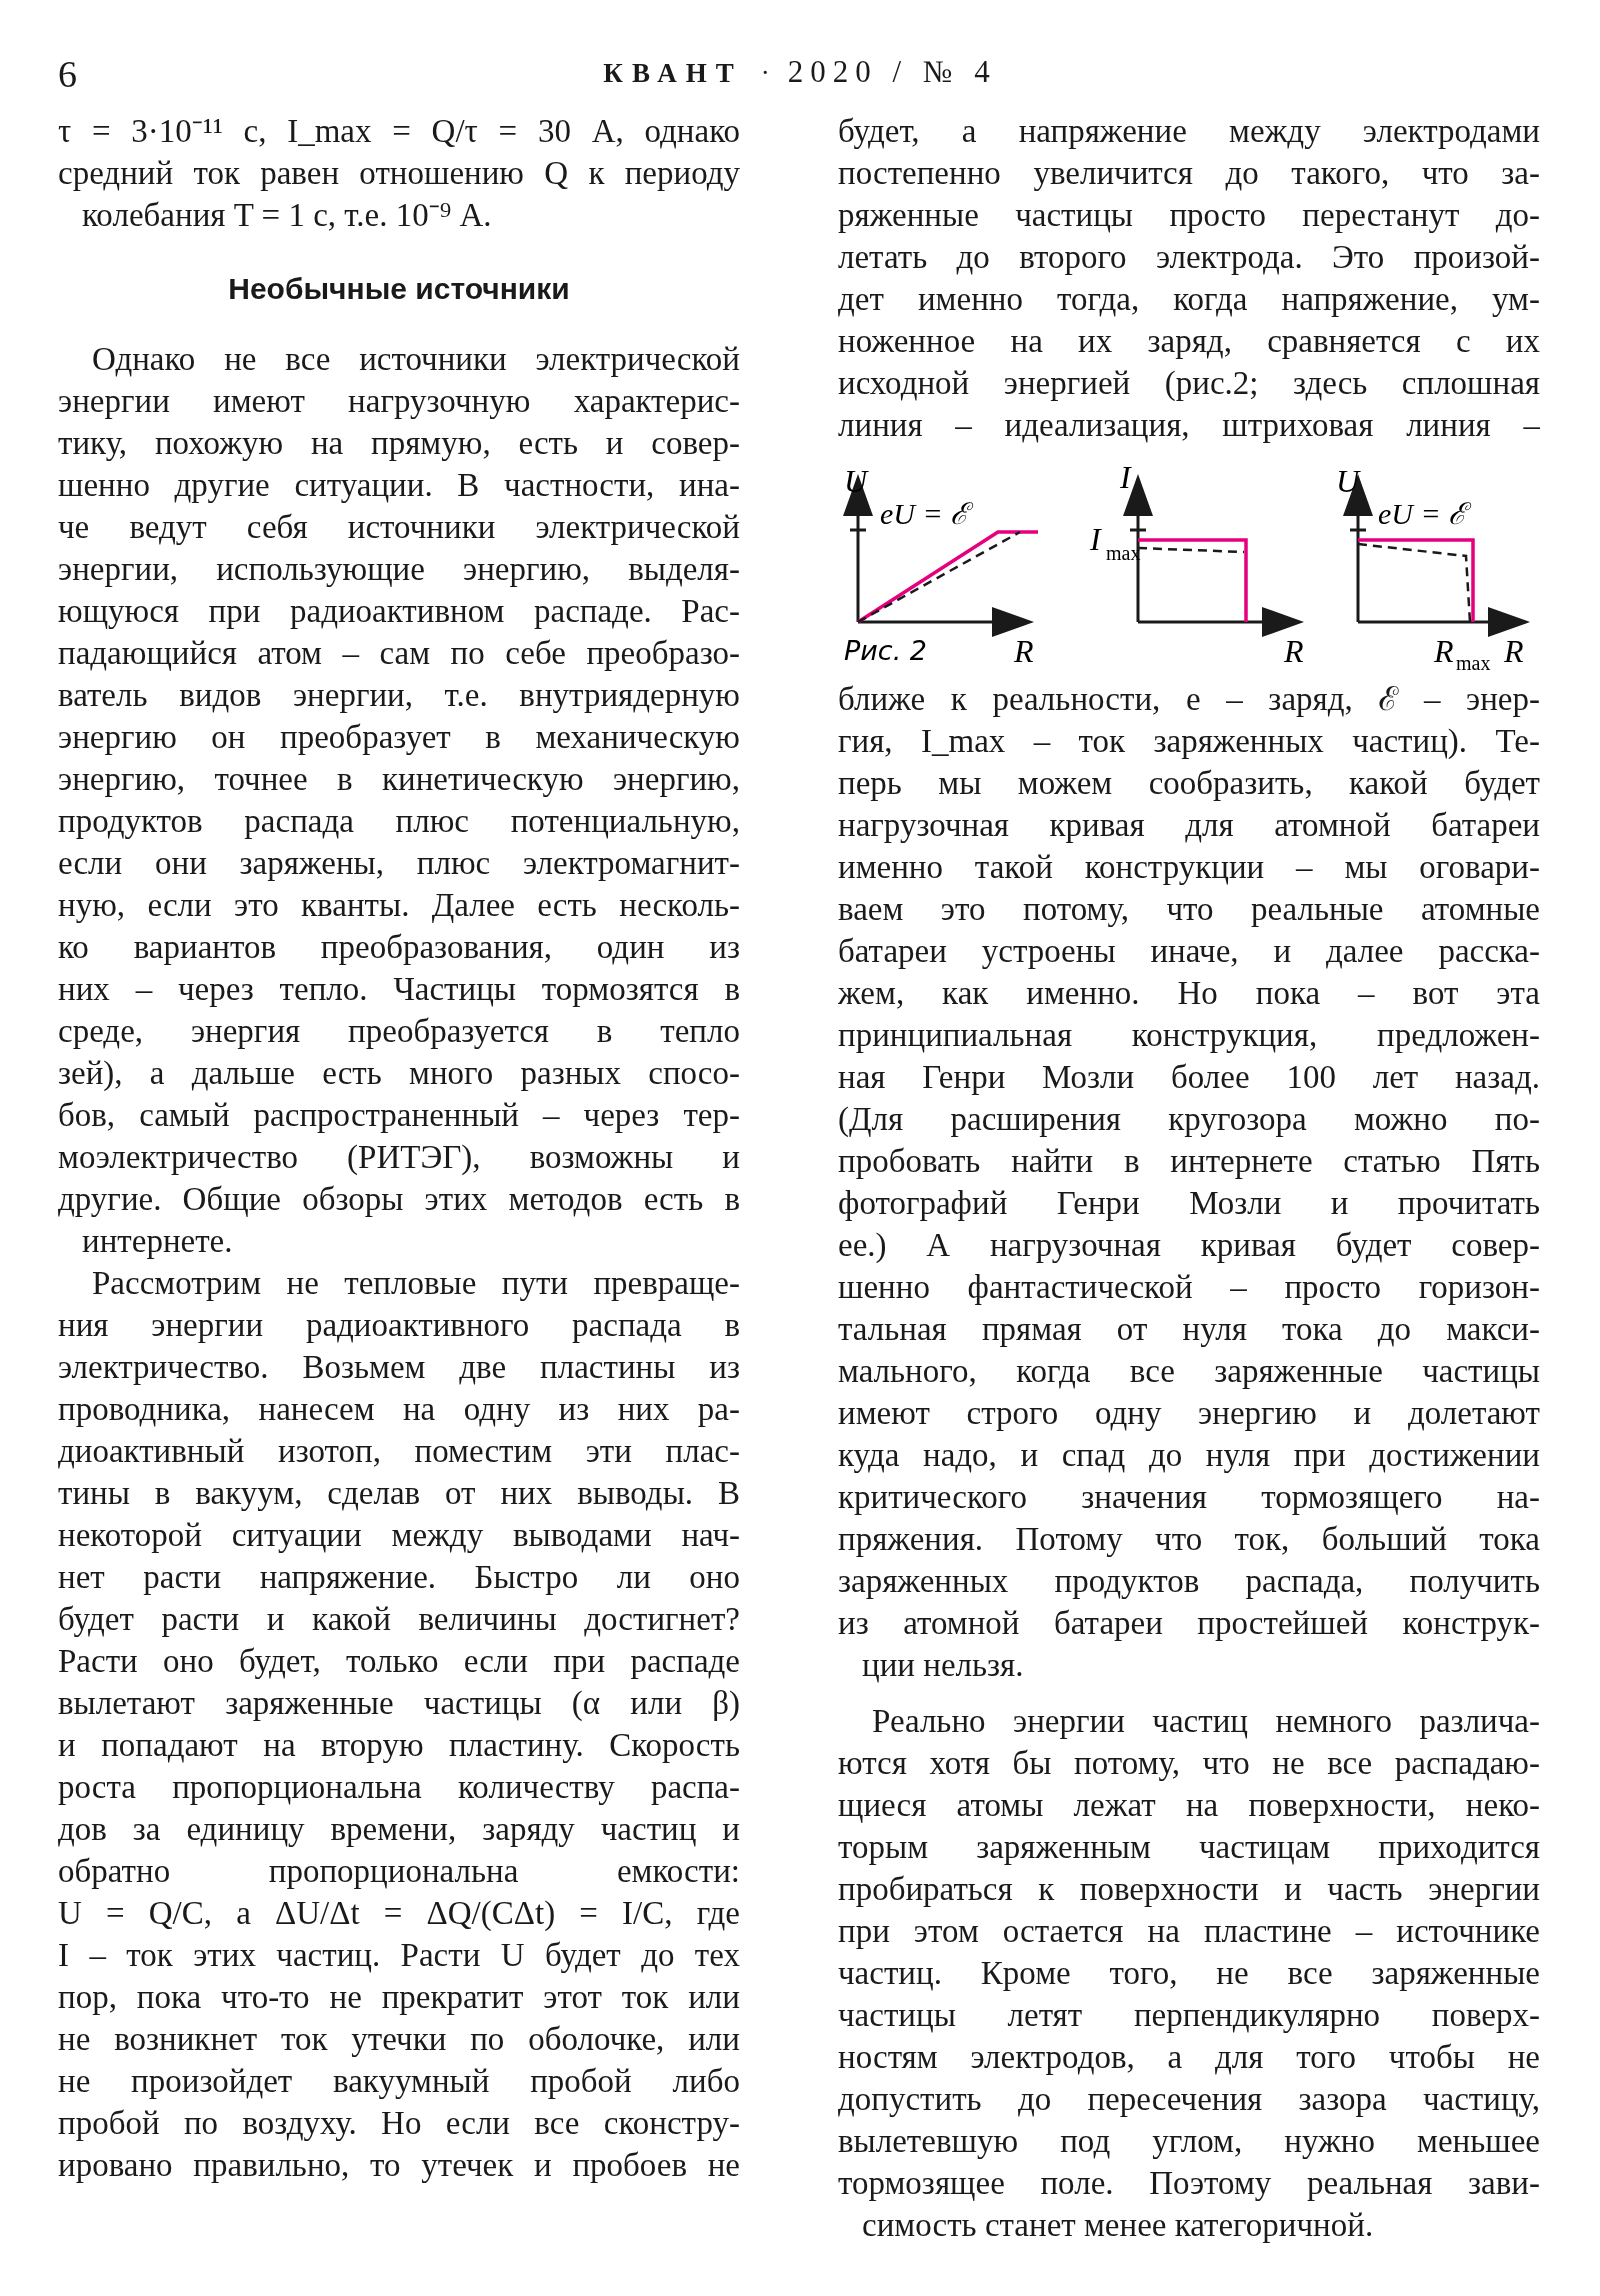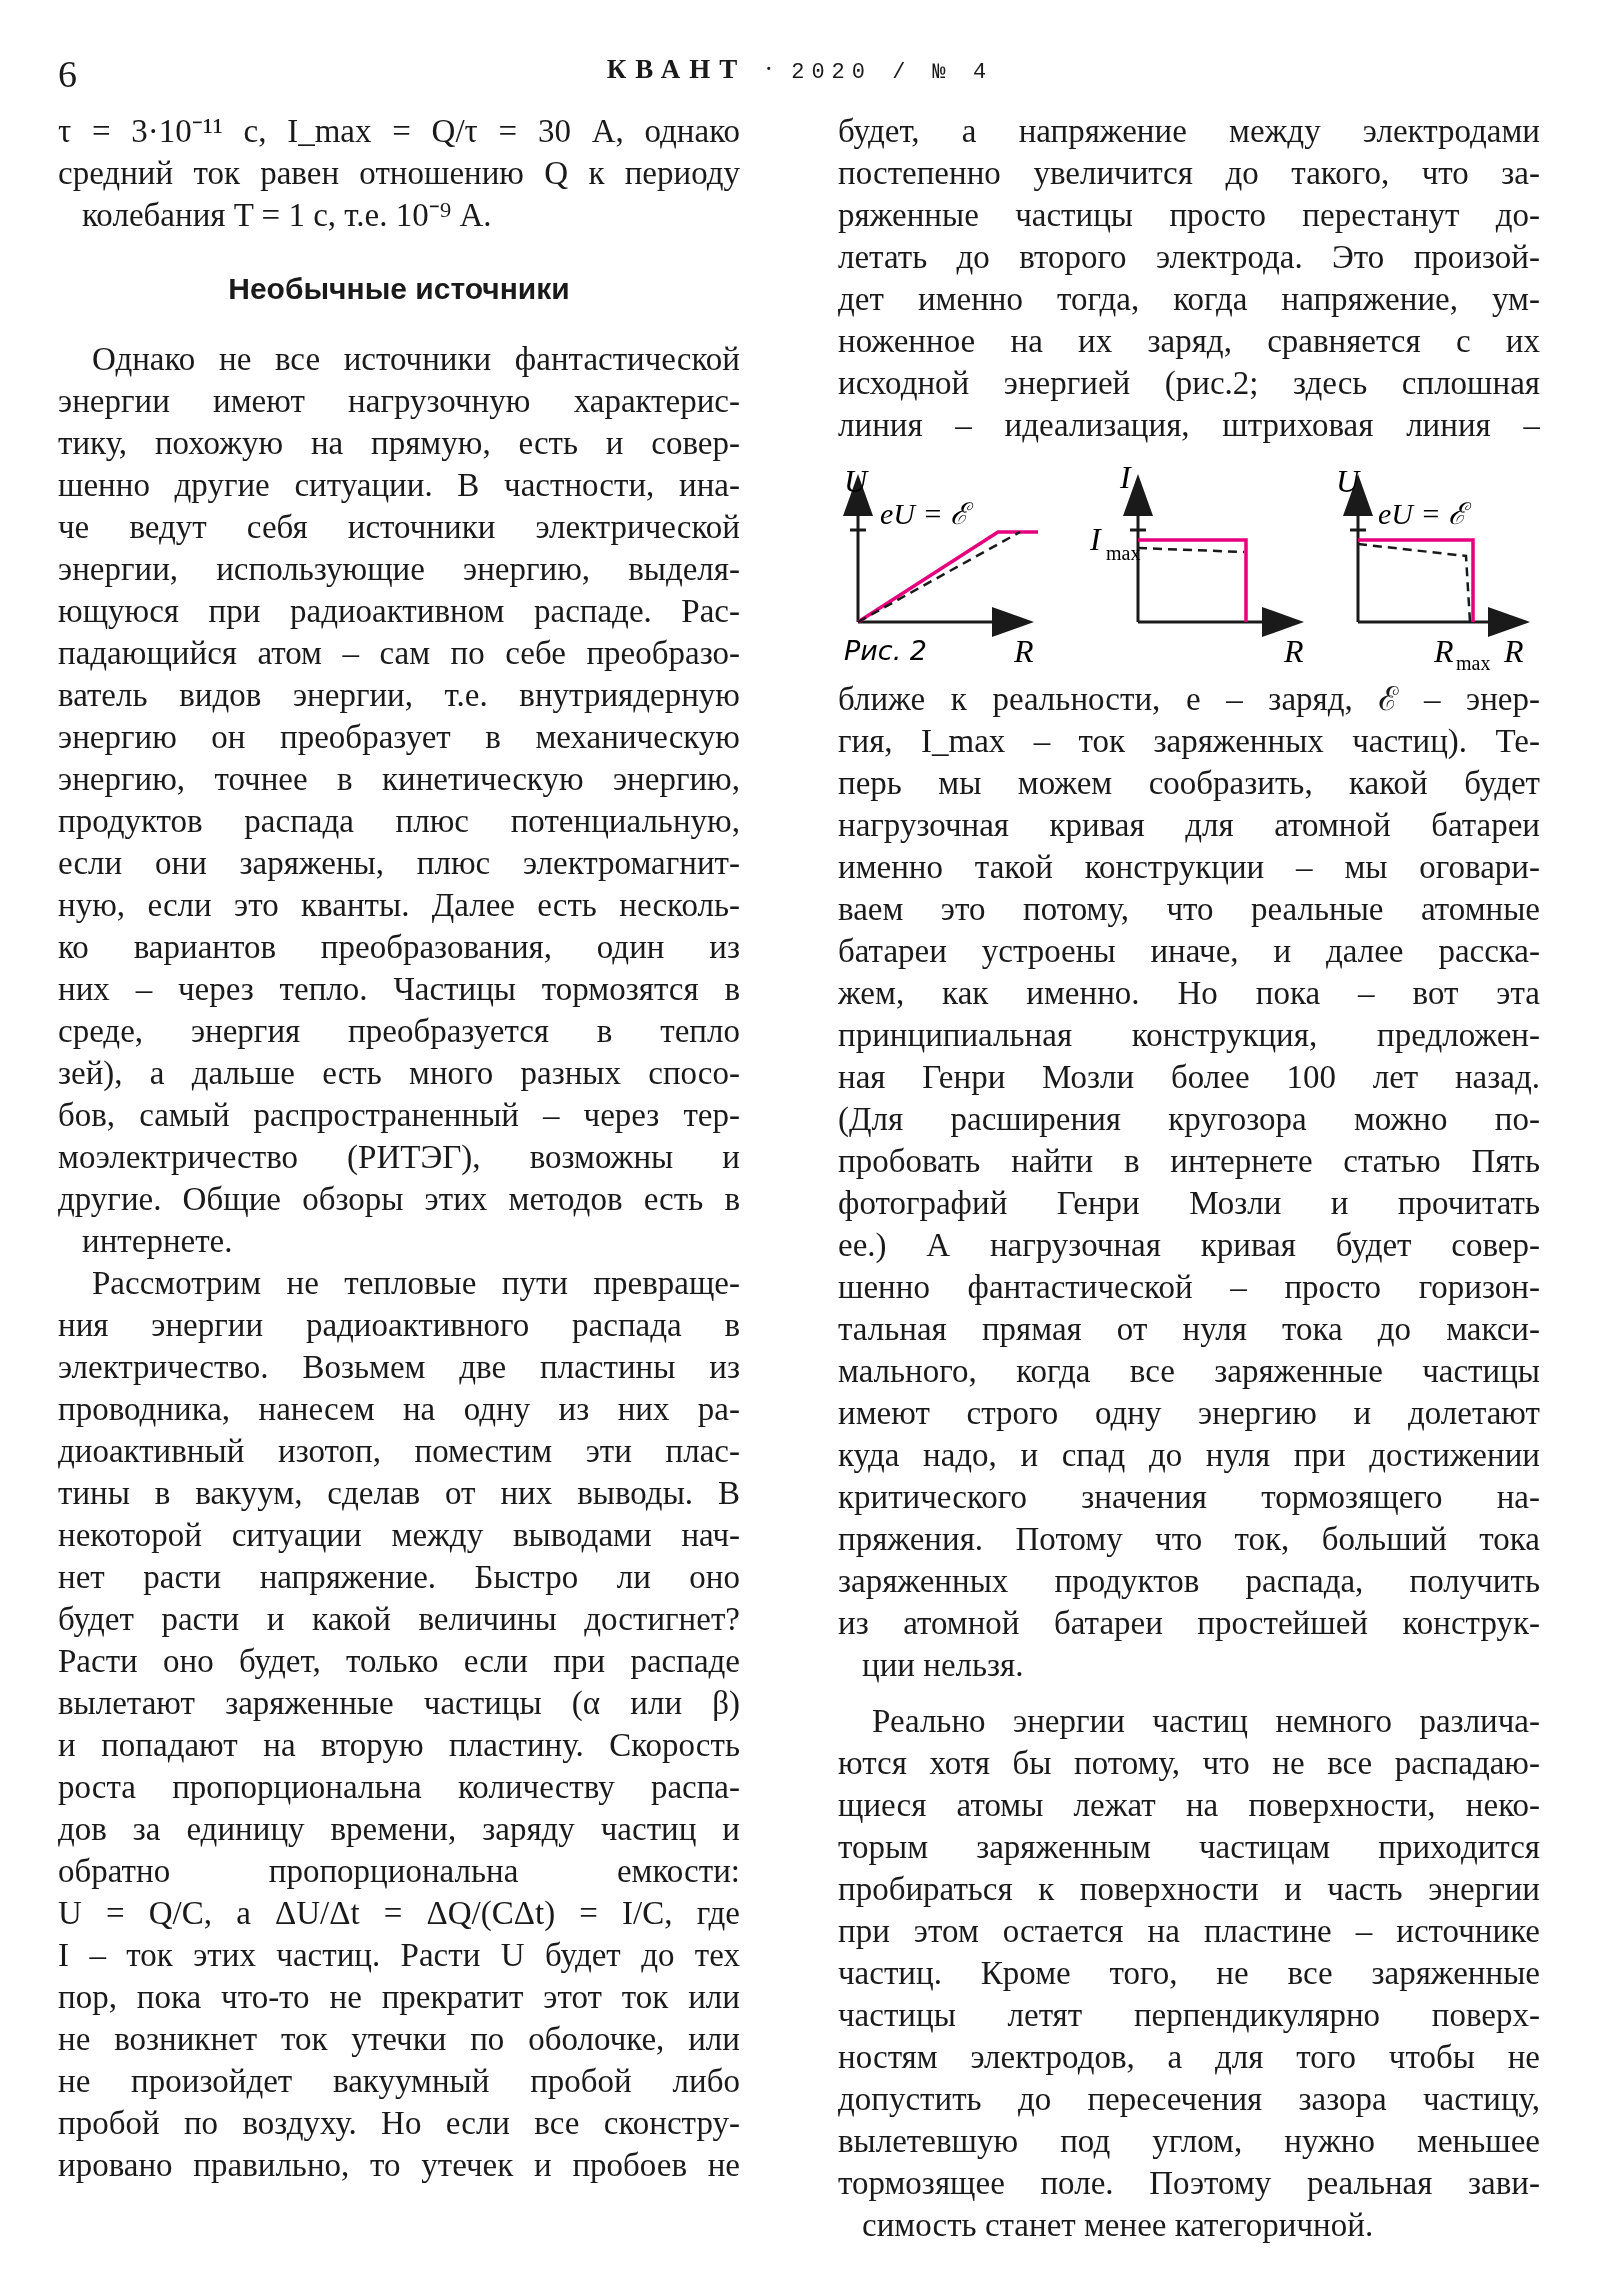--- a/index.html
+++ b/index.html
@@ -1,21 +1,21 @@
 <!DOCTYPE html>
 <html><head>
 <meta charset="utf-8">
 <style>
   html, body { margin:0; padding:0; background:#ffffff; }
   body { width:1600px; height:2296px; position:relative; overflow:hidden; color:#1a1a1a; }
   .page-num { position:absolute; left:58px; top:52px; font-family:"Liberation Serif", serif; font-size:38px; }
   .running-head { position:absolute; left:0; width:1600px; top:54px; text-align:center; font-family:"Liberation Serif", serif; font-size:27px; }
   .running-head .mag { font-weight:bold; letter-spacing:9px; }
   .running-head .dot { margin:0 18px; }
-  .running-head .issue { letter-spacing:7px; font-family:Liberation Mono, monospace; font-weight:normal; font-size:22px; }
+  .running-head .issue { letter-spacing:7px; font-family:Liberation Serif, serif; font-weight:normal; font-size:31px; }
   .col { position:absolute; top:110px; font-family:"Liberation Serif", serif; font-size:33px; }
   .col-left { left:58px; width:682px; }
   .col-right { left:838px; width:702px; }
   .ln { height:42px; line-height:42px; white-space:nowrap; text-align:justify; text-align-last:justify; overflow:hidden; transform-origin:left center; }
   .ln.last { text-align-last:left;margin-left:24px; }
   .ln.indent { padding-left:34px; }
   .gap { height:14px; }
   .heading { height:58px; line-height:58px; text-align:center; font-family:Liberation Sans, sans-serif; font-weight:bold; font-size:30px; margin-top:24px; margin-bottom:20px; }
   .figure { position:relative; height:210px; margin:14px 0 8px 0; }
   .figure svg { position:absolute; left:0; top:0; }
@@ -31,21 +31,21 @@
 </div>
 
 <div class="col col-left">
   <div id="L-intro">
       <div class="ln">τ = 3·10⁻¹¹ с,   I_max = Q/τ = 30 А, однако</div>
       <div class="ln">средний ток равен отношению Q к периоду</div>
       <div class="ln last">колебания T = 1 с, т.е. 10⁻⁹ А.</div>
     </div>
   <div class="heading">Необычные источники</div>
   <div id="L-p1">
-      <div class="ln indent">Однако не все источники фантастической</div>
+      <div class="ln indent">Однако не все источники электрической</div>
       <div class="ln">энергии имеют нагрузочную характерис-</div>
       <div class="ln">тику, похожую на прямую, есть и совер-</div>
       <div class="ln">шенно другие ситуации. В частности, ина-</div>
       <div class="ln">че ведут себя источники электрической</div>
       <div class="ln">энергии, использующие энергию, выделя-</div>
       <div class="ln">ющуюся при радиоактивном распаде. Рас-</div>
       <div class="ln">падающийся атом – сам по себе преобразо-</div>
       <div class="ln">ватель видов энергии, т.е. внутриядерную</div>
       <div class="ln">энергию он преобразует в механическую</div>
       <div class="ln">энергию, точнее в кинетическую энергию,</div>

